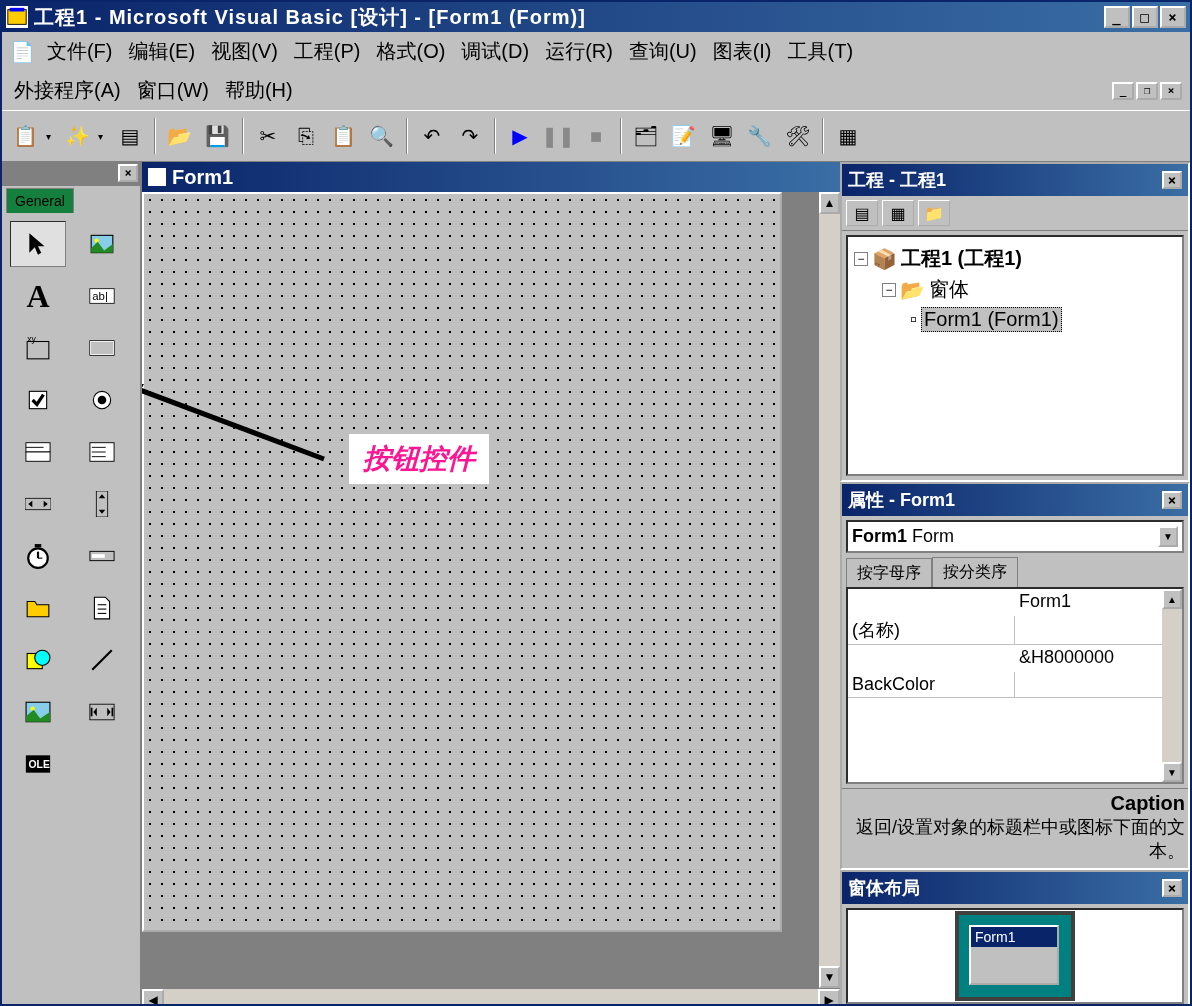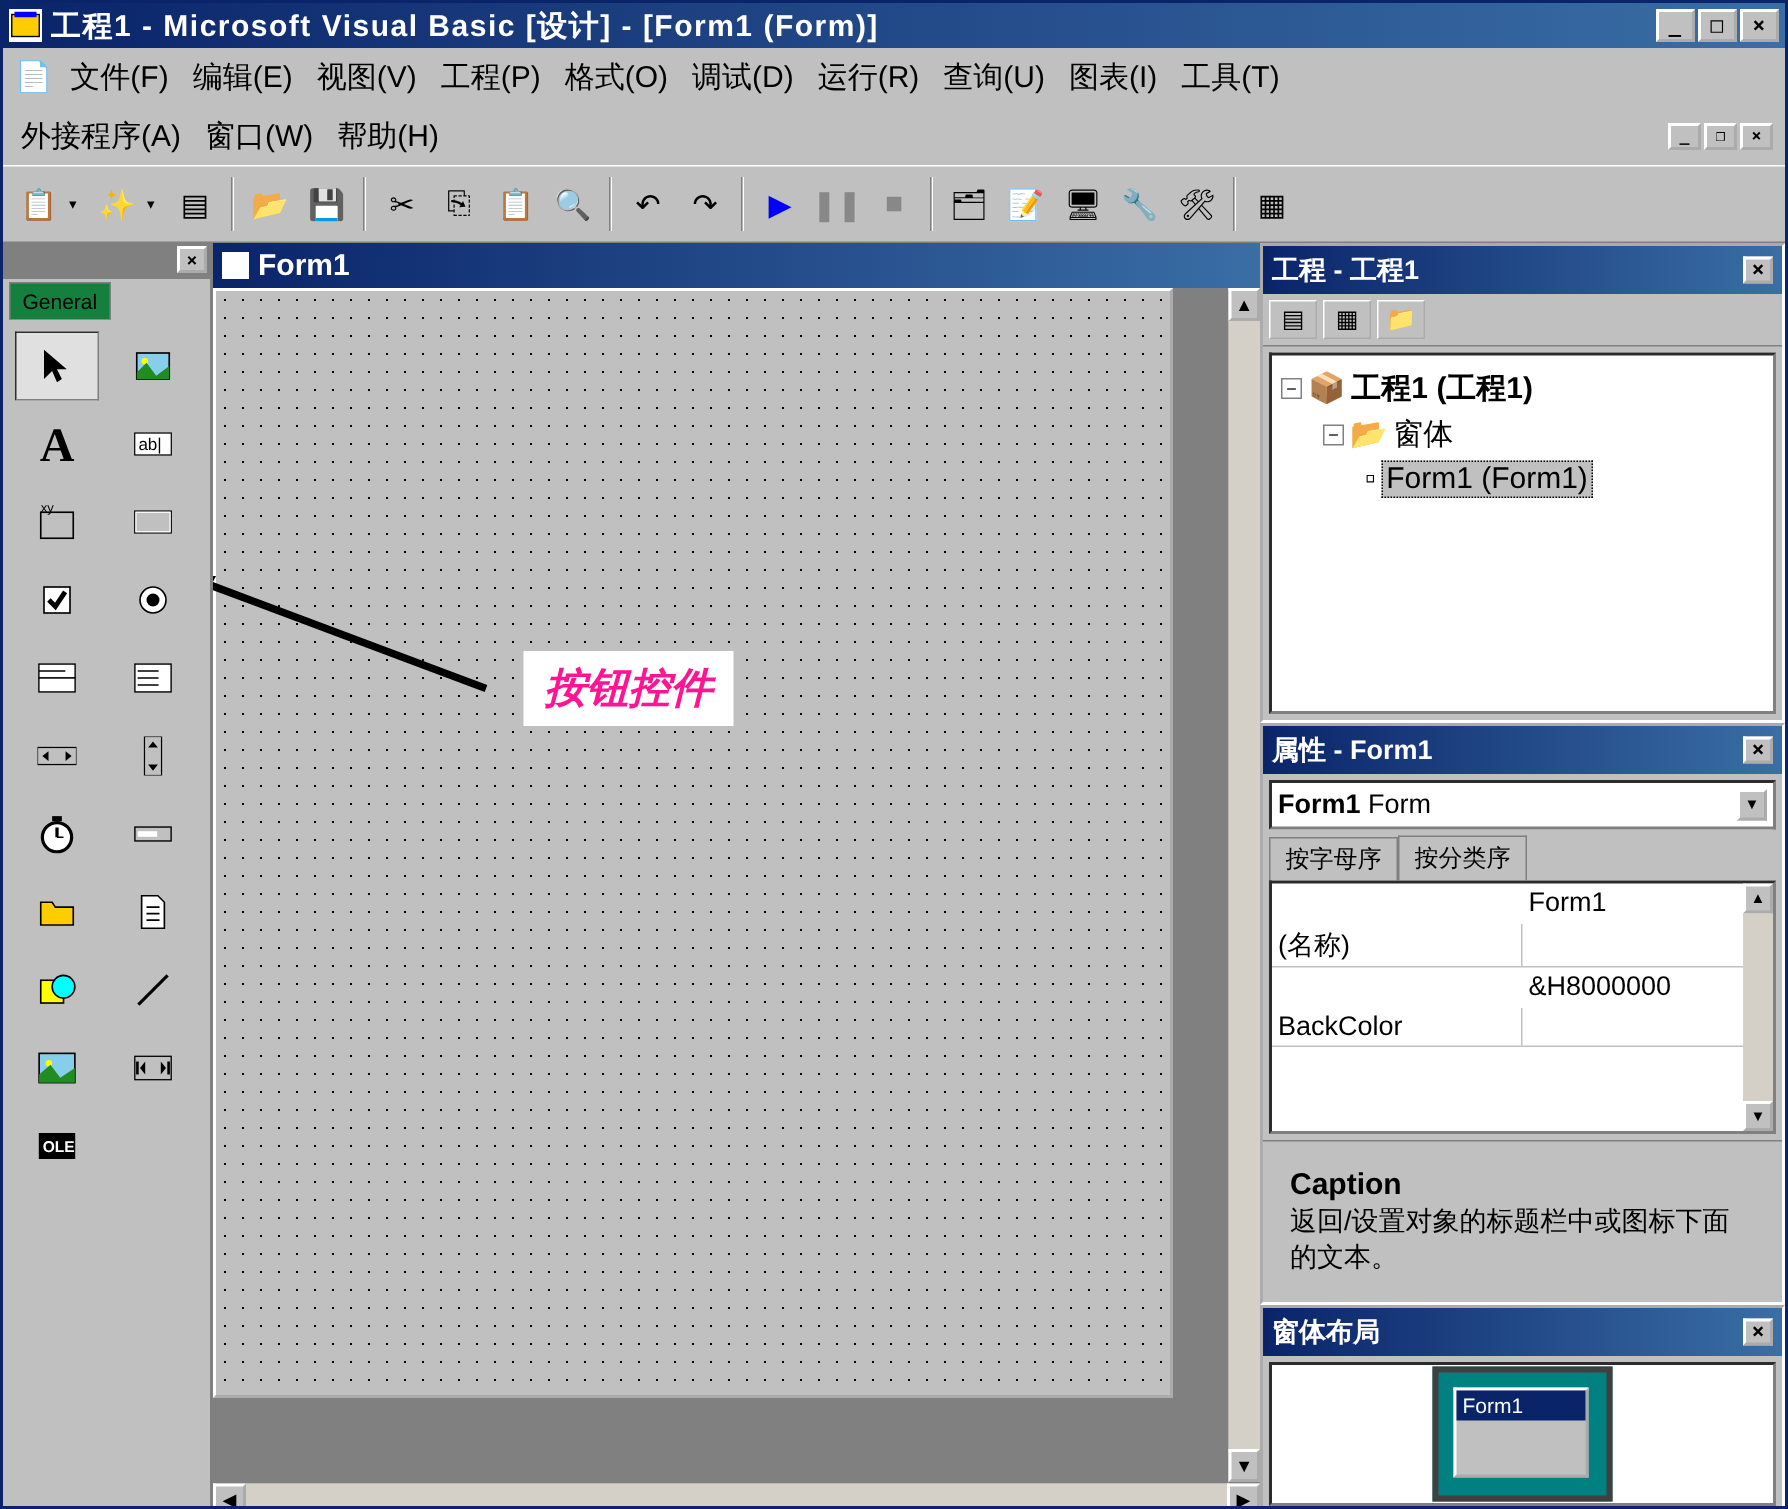--- a/index.html
+++ b/index.html
@@ -55,21 +55,21 @@
 .prop-tabs { display: flex; padding: 0 4px; font-size: 16px; }
 .prop-tabs .tab { border: 1px solid #808080; border-bottom: none; padding: 4px 10px; background: #c0c0c0; }
 .prop-tabs .tab.active { background: #c0c0c0; position: relative; top: 1px; }
 .prop-grid { flex: 1; margin: 0 4px 4px; border: 2px inset #808080; background: #fff; overflow: auto; position: relative; }
 .prop-row { display: flex; border-bottom: 1px solid #c0c0c0; font-size: 18px; }
 .prop-row .k { width: 50%; padding: 2px 4px; border-right: 1px solid #c0c0c0; margin-top: 27px; }
 .prop-row .v { width: 50%; padding: 2px 4px; }
 .prop-scroll { position: absolute; right: 0; top: 0; width: 20px; height: 100%; display: flex; flex-direction: column; }
 .prop-scroll .arr { height: 20px; background: #c0c0c0; border: 2px outset #fff; display: flex; align-items: center; justify-content: center; font-size: 10px; }
 .prop-scroll .track { flex: 1; background: #d4d0c8; }
-.prop-desc { border-top: 1px solid #808080; padding: 18px; font-size: 18px; min-height: 80px; }
+.prop-desc { border-top: 1px solid #808080; padding: 3px; font-size: 18px; min-height: 80px; text-align: right; }
 .prop-desc .t { font-weight: bold; font-size: 20px; }
 .layout-panel { border: 2px inset #fff; flex: 0 0 140px; display: flex; flex-direction: column; }
 .layout-body { flex: 1; background: #fff; border: 2px inset #808080; margin: 4px; display: flex; align-items: center; justify-content: center; position: relative; }
 .mini-screen { width: 120px; height: 90px; background: #008080; border: 4px solid #404040; position: relative; }
 .mini-form { position: absolute; left: 10px; top: 10px; width: 90px; height: 60px; background: #c0c0c0; border: 2px outset #fff; }
 .mini-form .mt { background: #0a246a; color: #fff; font-size: 14px; padding: 2px 4px; }
 svg.ico { width: 26px; height: 26px; }
 </style>
 </head>
 <body>

